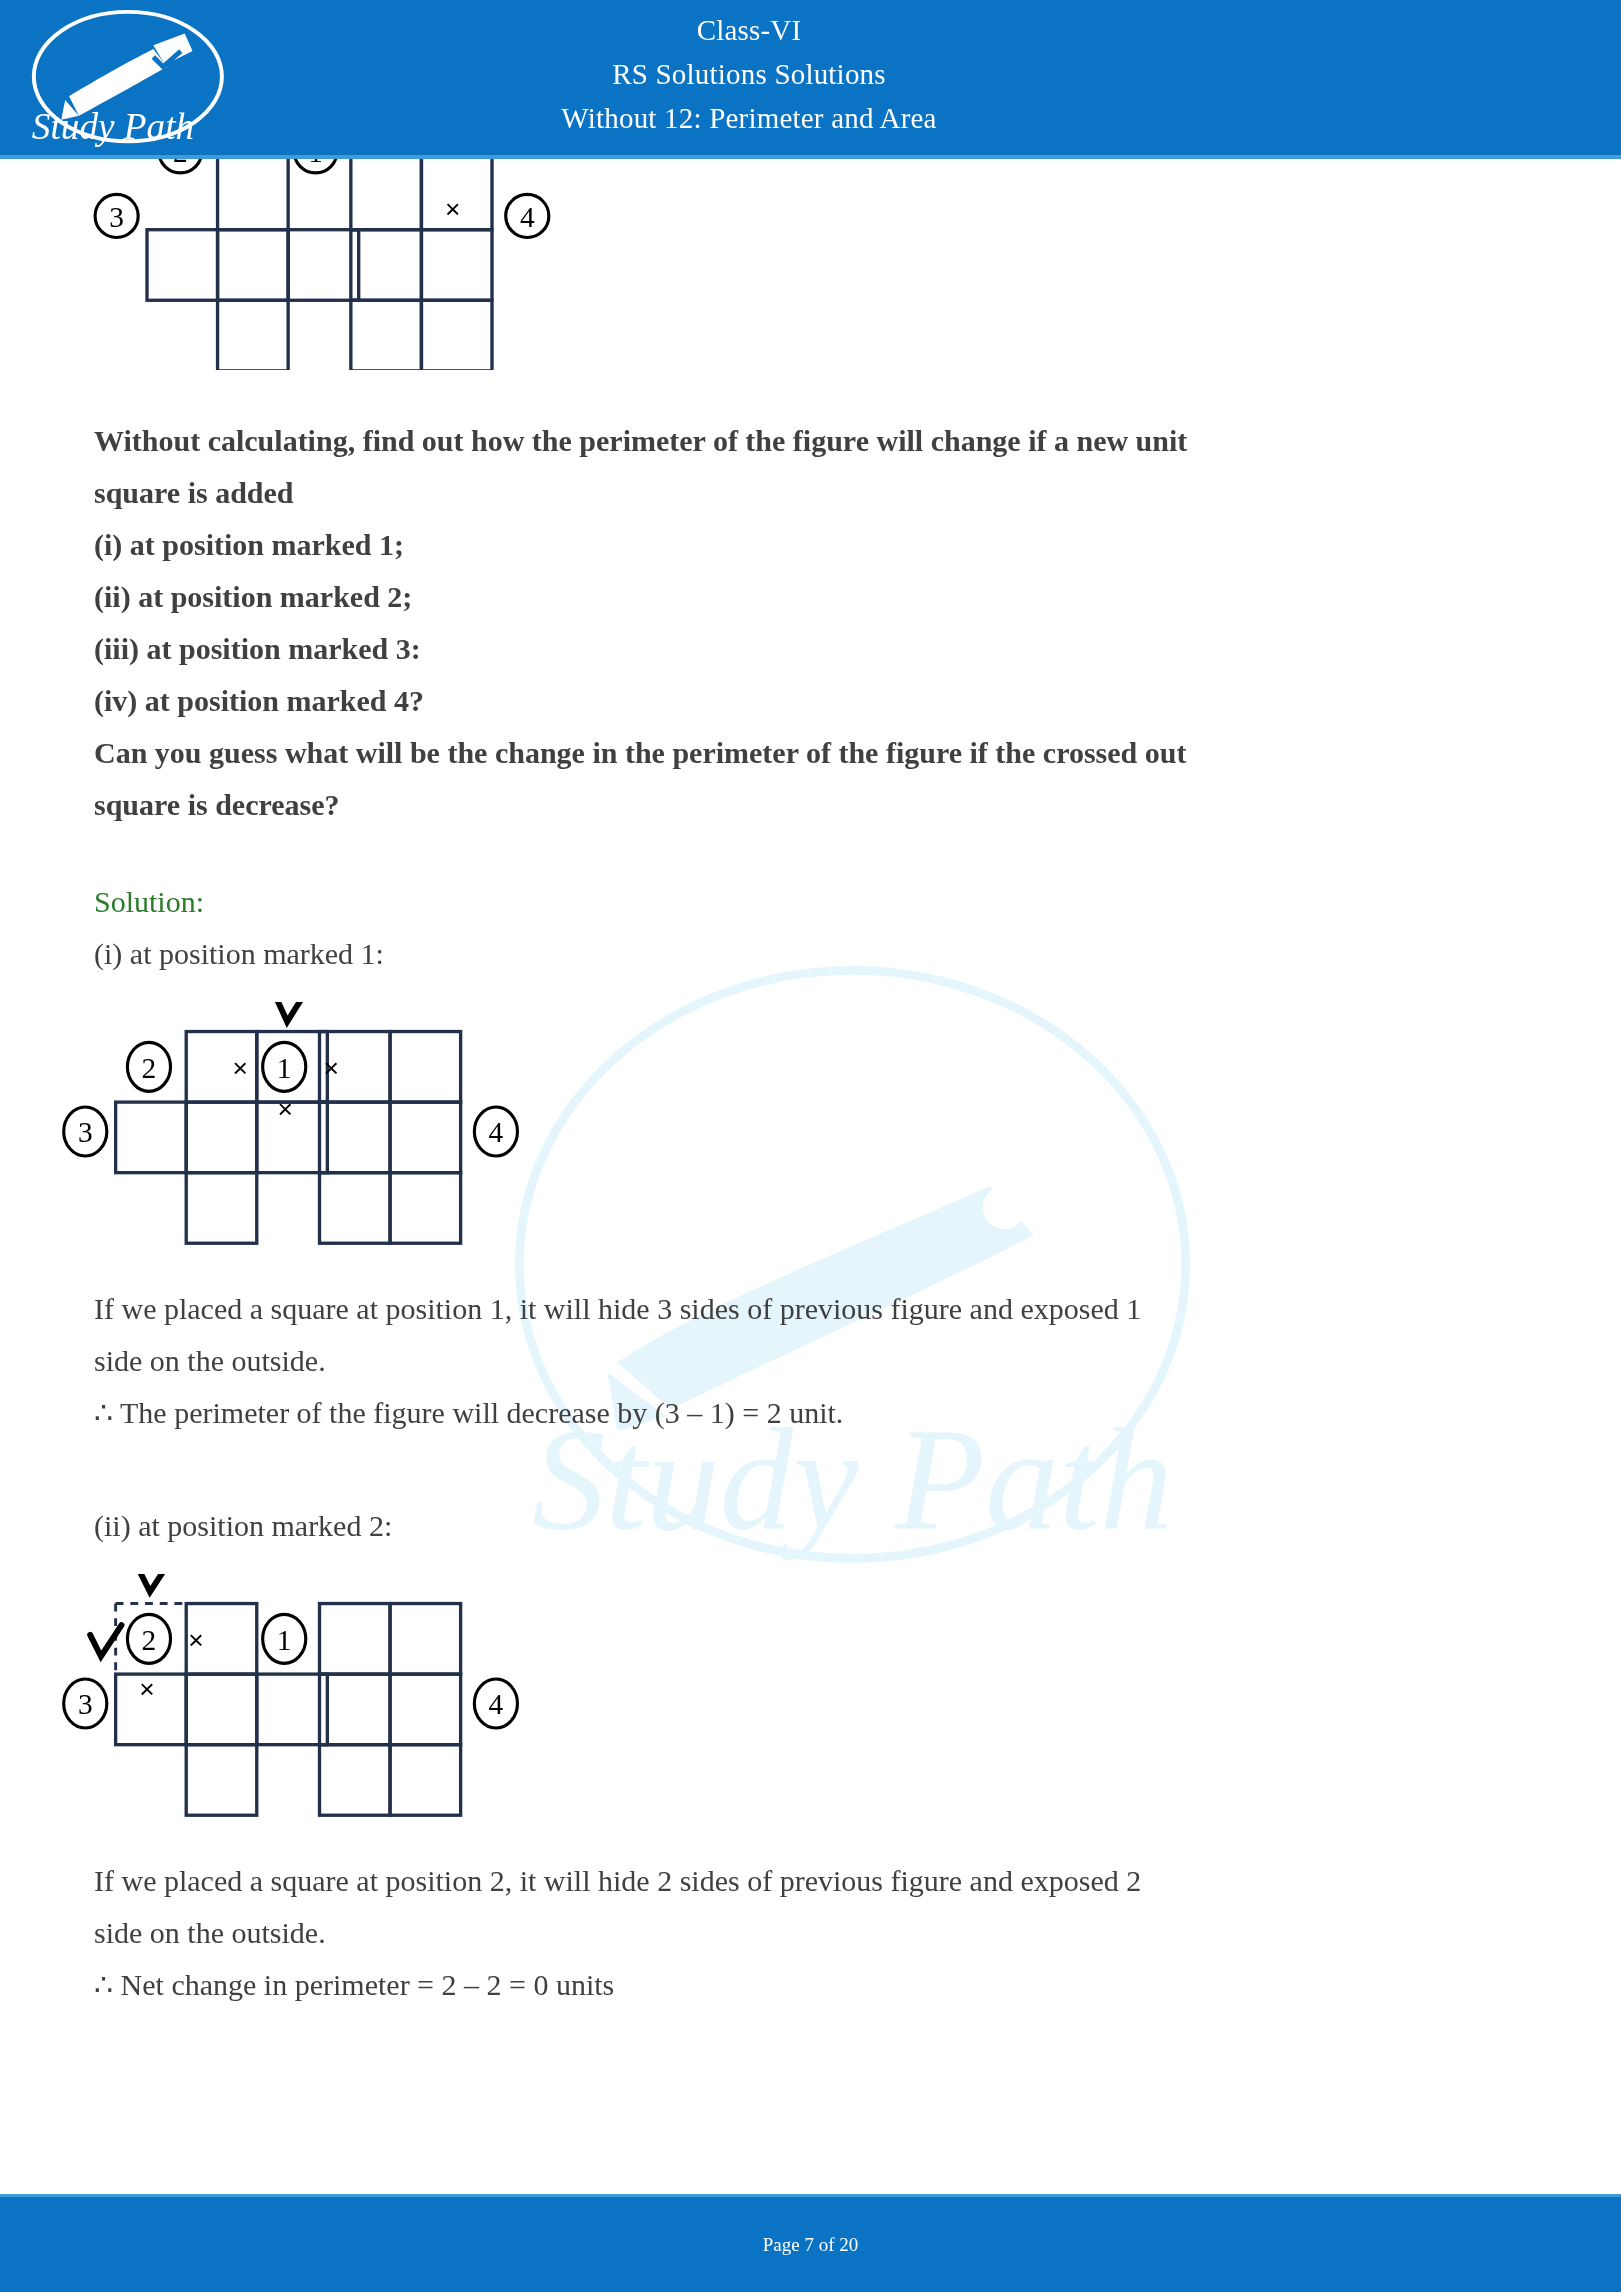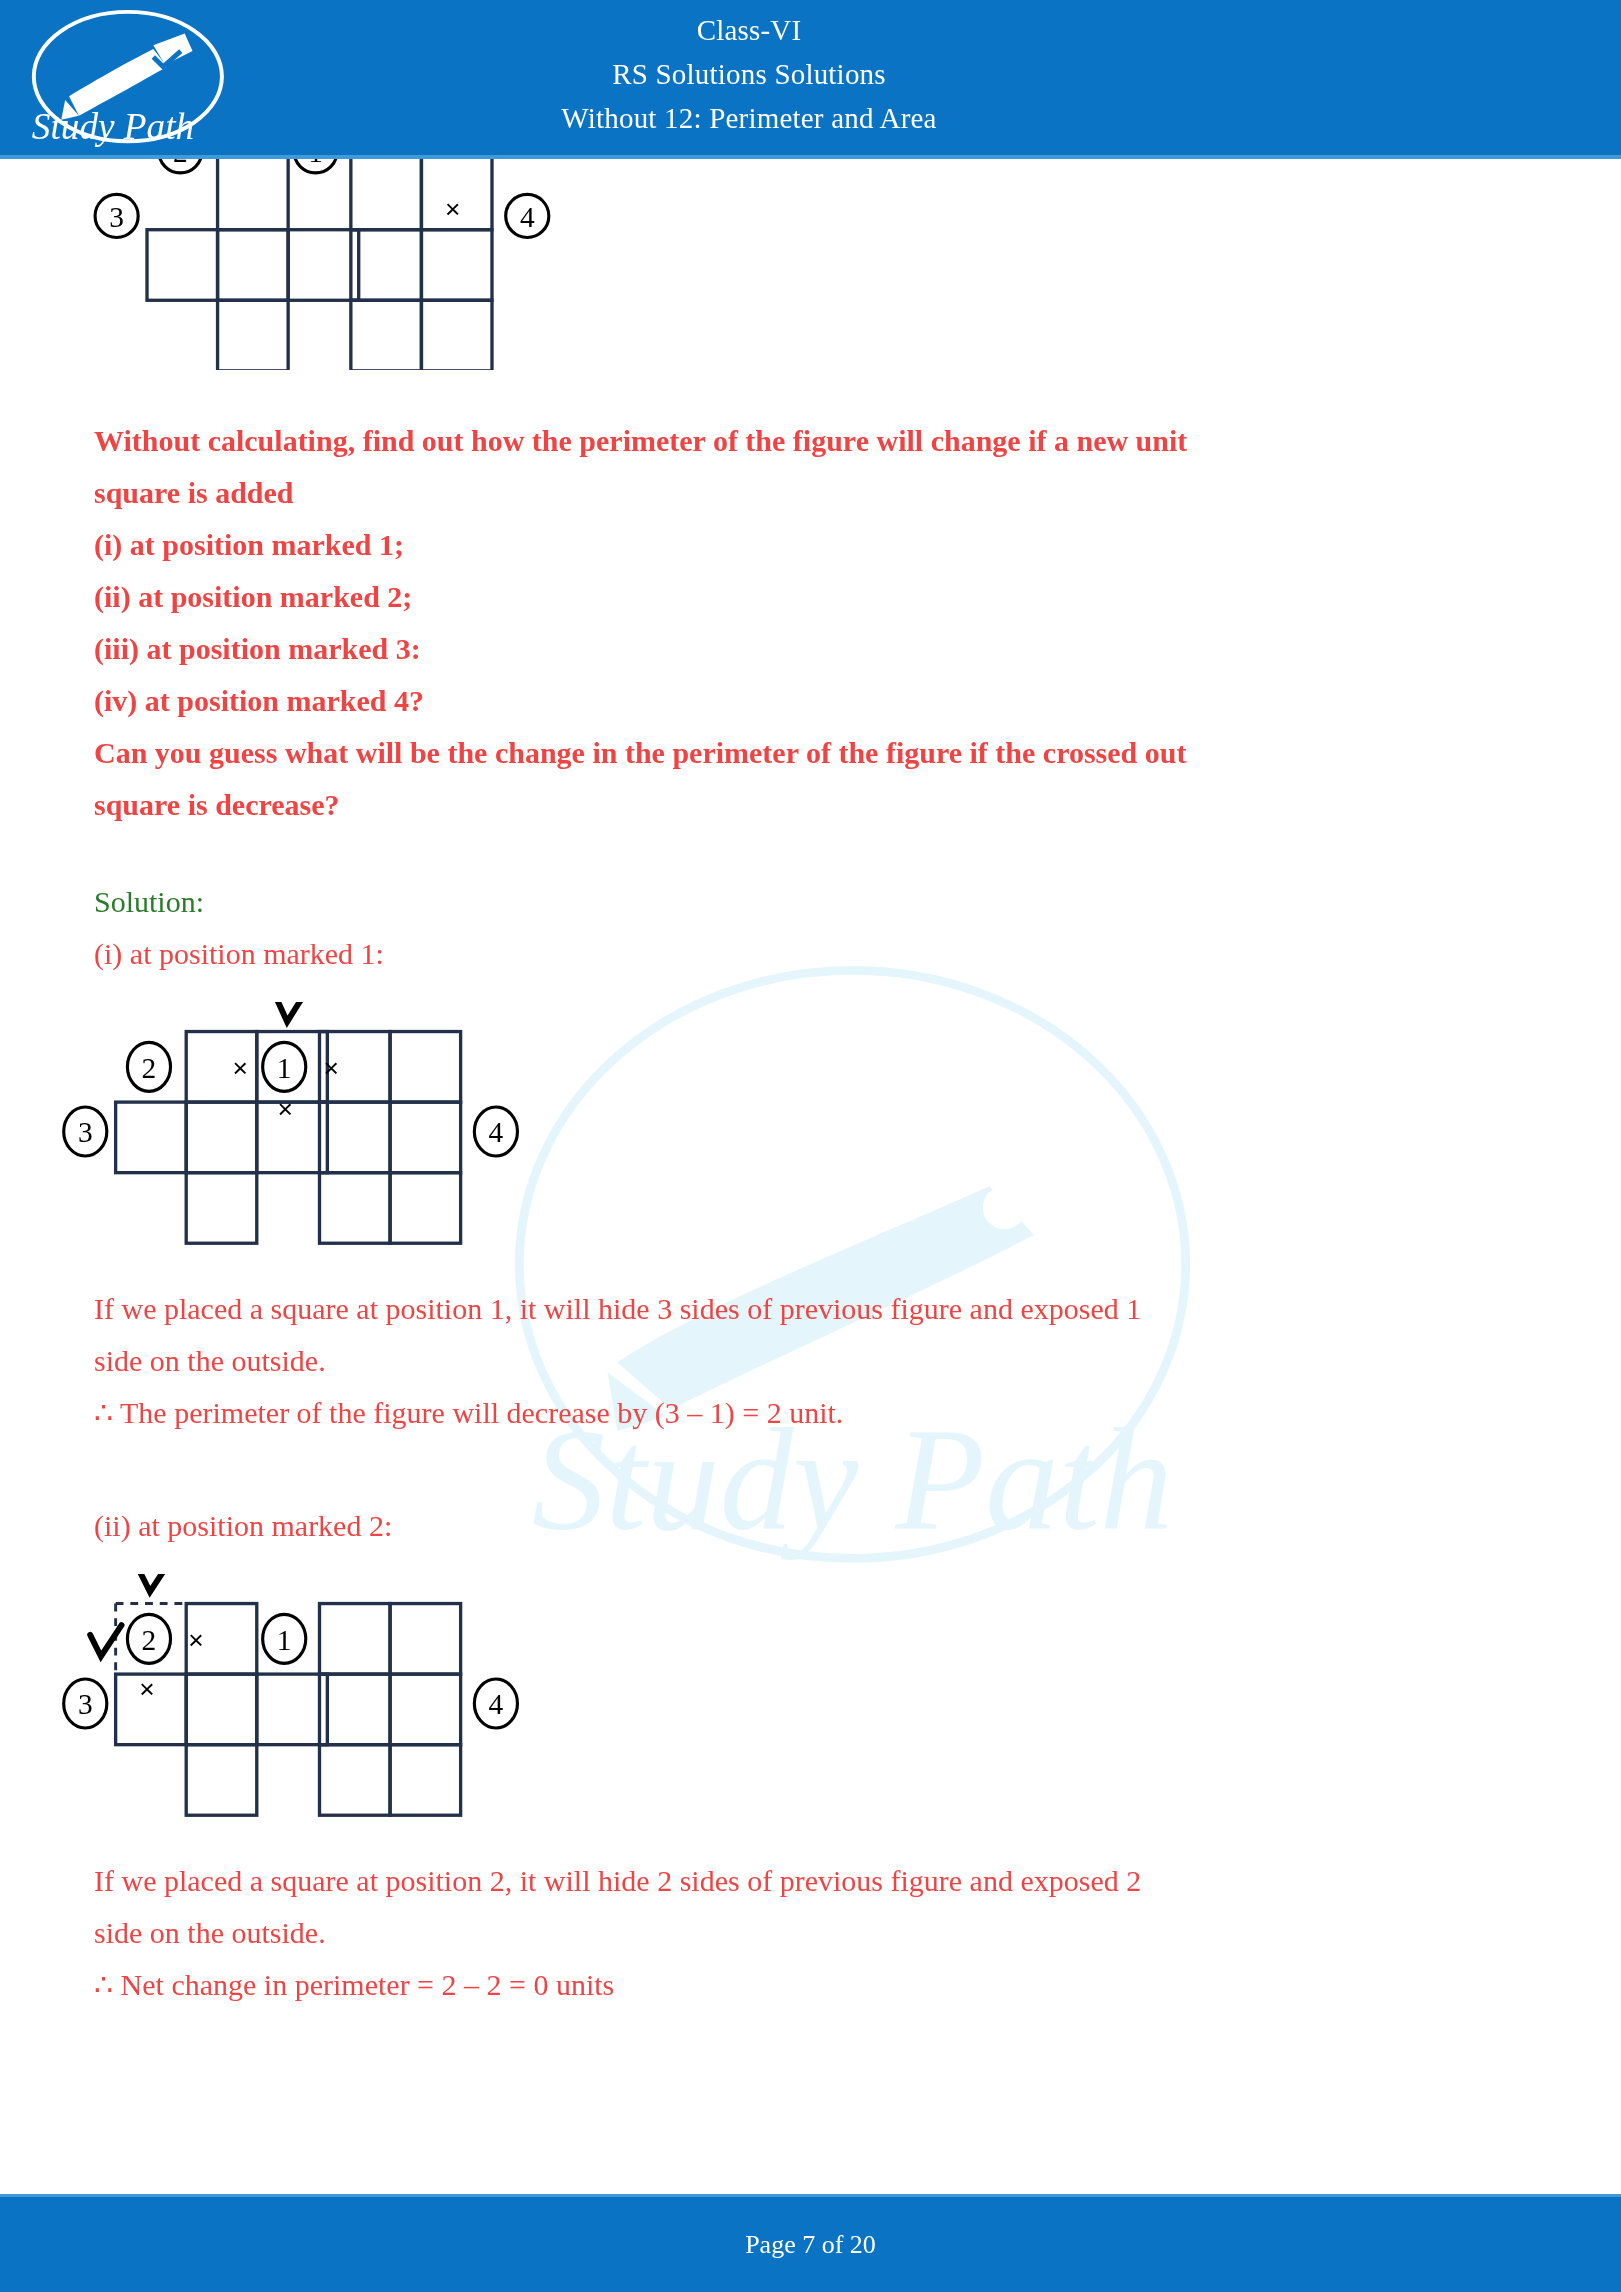--- a/index.html
+++ b/index.html
@@ -47,31 +47,31 @@
   
   #footer-rule{
     position:absolute;left:0;top:2194px;width:1621px;height:3.9px;
     background:#3f9ad9;z-index:5;
   }
   #footer{
     position:absolute;left:0;top:2197px;width:1621px;height:95px;
     background:#0b73c4;color:#ffffff;
     text-align:center;z-index:5;
   }
-  #footer .ftxt{font-size:26px;line-height:95px;}
+  #footer .ftxt{font-size:19px;line-height:95px;}
 
   
   #content{position:absolute;left:0;top:159px;width:1621px;z-index:2;}
 
   .para{
     margin:0;
     padding:0 94px 0 94px;
     font-size:30px;
     line-height:52px;
-    color:#ef4444;
+    color:#404040;
   }
   .para.bold{font-weight:bold;}
   .para.green{color:#2a7b2a;font-weight:normal;}
   .gap-sm{height:21.6px;}
   .gap-md{height:45px;}
   .gap-lg{height:61px;}
 
   
   .figwrap{position:relative;}
   .figwrap svg{display:block;}

